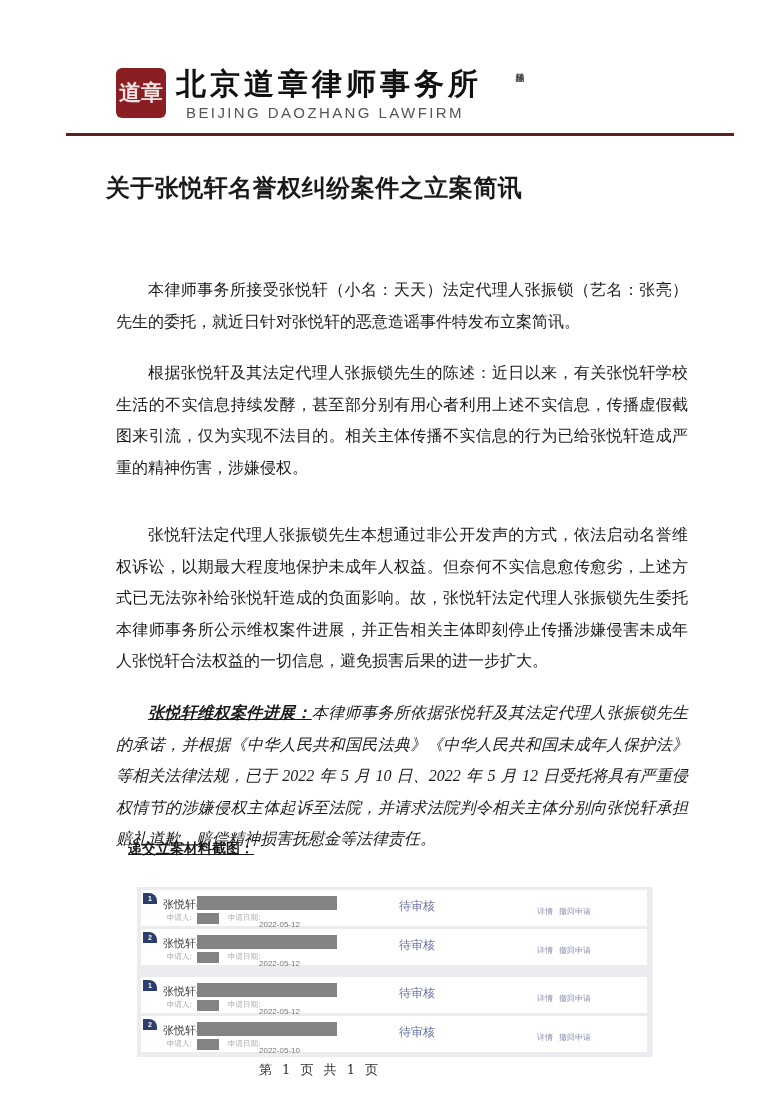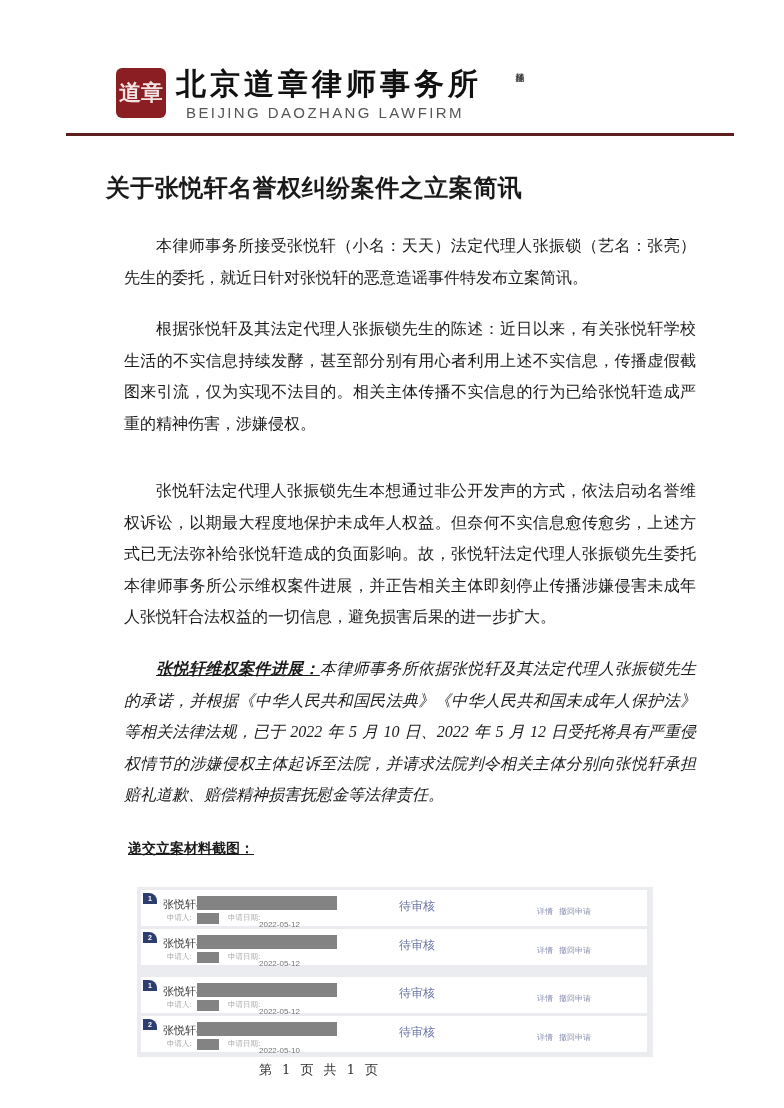--- a/index.html
+++ b/index.html
@@ -9,21 +9,21 @@
   .seal { position:absolute; left:8px; top:8px; width:50px; height:50px; background:#8a1e22;
           border-radius:6px; color:#f3e3e3; font-family:"DejaVu Serif", serif; font-size:22px;
           display:flex; align-items:center; justify-content:center; font-weight:bold;text-align:center; }
   .logo-cn { position:absolute; left:68px; top:4px; font-family:"DejaVu Serif", serif; font-size:30px;
              font-weight:bold; letter-spacing:4px; color:#111; }
   .logo-sig { position:absolute; left:405px; top:6px; font-size:9px; color:#333; writing-mode:vertical-rl; font-family:"DejaVu Serif", serif; }
   .logo-en { position:absolute; left:72px; top:44px; font-family:"Liberation Sans", sans-serif;
              font-size:15px; letter-spacing:2.4px; color:#555;margin-left:6px; }
   .rule { position:absolute; left:66px; top:133px; width:668px; height:3px; background:#5c1e1e; }
   .title { position:absolute; left:0; width:628px; top:172px; text-align:center; font-size:24px; font-weight:bold; font-family:Liberation Serif, serif; letter-spacing:0.5px; }
-  .para { position:absolute; left:124px; width:572px; font-size:16px; line-height:31.5px; text-indent:32px; text-align:justify; }
+  .para { position:absolute; left:116px; width:572px; font-size:16px; line-height:31.5px; text-indent:32px; text-align:justify;margin-top:44px; }
   .p1 { top:230px; }
   .p2 { top:313px; }
   .p3 { top:475px; }
   .p4 { top:653px;font-style:italic; }
   .u { text-decoration:underline; font-weight:bold; }
   .latin { font-family:"Liberation Serif", serif; }
   .sub { position:absolute; left:128px; top:840px; font-size:14px; font-weight:bold; text-decoration:underline; }
   .shot { position:absolute; left:137px; top:887px; width:516px; height:170px; background:#ebecef; }
   .card { position:absolute; left:4px; width:506px; height:36px; background:#fff; }
   .badge { position:absolute; left:2px; top:3px; width:14px; height:11px; background:#2d3e6e; color:#fff;

